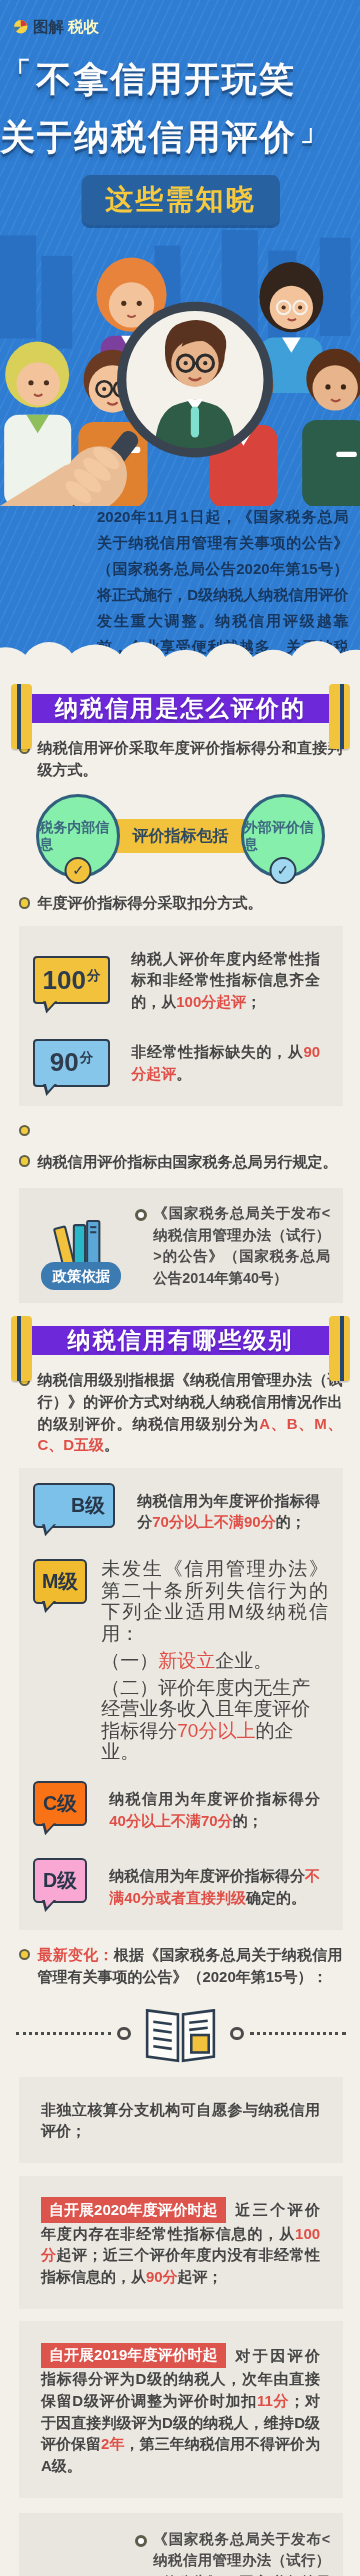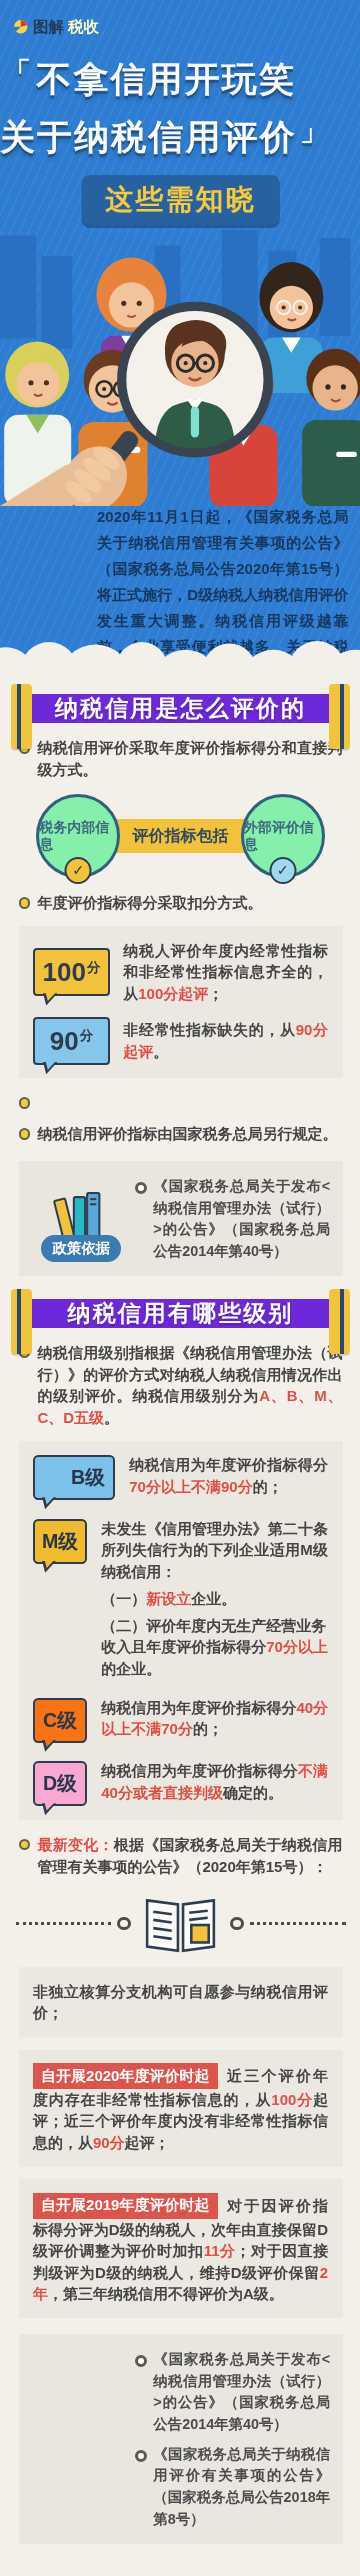--- a/index.html
+++ b/index.html
@@ -40,27 +40,27 @@
   .dbar{height:34px;margin:0 -5.2px;padding:0 17.5px;background:#f2c23c;display:flex;align-items:center;justify-content:center;font-size:16px;font-weight:900;color:#2f4a5e;z-index:1;}
   
   .graybox{background:#ebe8e1;margin:12.4px 18.5px 0;padding:13.4px 14.4px;}
   .srow{display:flex;gap:13.4px;align-items:center;justify-content:flex-end;}
   .srow + .srow{margin-top:12.4px;}
   .sbubble{position:relative;flex:none;width:73px;height:44px;border:2.6px solid #2e3c4e;border-radius:4.1px;display:flex;align-items:center;justify-content:center;color:#2e3c4e;}
   .sbubble:before{content:"";position:absolute;left:8.2px;bottom:-11.3px;width:14.4px;height:12.4px;background:#2e3c4e;clip-path:polygon(0 0,100% 0,22% 100%);}
   .sbubble:after{content:"";position:absolute;left:10.8px;bottom:-6.7px;width:9.8px;height:8.2px;background:inherit;clip-path:polygon(0 0,100% 0,22% 100%);}
   .snum{font-size:26px;font-weight:900;}
   .sunit{font-size:13.4px;font-weight:900;margin:-9.3px 0 0 1px;}
-  .stext,.ltext{margin:0;font-size:15px;font-weight:800;color:#454545;line-height:21.6px;text-align:justify;}
+  .stext,.ltext{margin:8px;font-size:15px;font-weight:800;color:#454545;line-height:21.6px;text-align:justify;}
   .lrow{display:flex;gap:14.4px;align-items:flex-start;}
   .lrow + .lrow{margin-top:17.5px;}
   .lbubble{position:relative;flex:none;width:50px;height:41px;border:2.6px solid #2e3c4e;border-radius:5.2px;display:flex;align-items:center;justify-content:center;font-size:19.6px;font-weight:900;color:#273648;margin-top:1px;}
   .lbubble:before{content:"";position:absolute;left:7.2px;bottom:-10.8px;width:14px;height:12px;background:#2e3c4e;clip-path:polygon(0 0,100% 0,22% 100%);}
   .lbubble:after{content:"";position:absolute;left:9.8px;bottom:-6.2px;width:9.3px;height:7.7px;background:inherit;clip-path:polygon(0 0,100% 0,22% 100%);}
-  .subs p{margin:5.2px 0 0;font-size:15px;font-weight:700;color:#454545;line-height:21.6px;}
+  .subs p{margin:5.2px 0 0;font-size:19px;font-weight:400;color:#454545;line-height:21.6px;}
   
   .rtag{display:inline-block;background:#dc544c;color:#fff;font-weight:800;font-size:15px;padding:2.6px 8.2px;margin:0 7.2px 0 0;line-height:20.6px;}
   
   .divider{display:flex;align-items:center;gap:6.2px;margin:15.5px 15.5px 0;}
   .dline{flex:1;border-top:3.6px dotted #4c4c4c;}
   .dring{flex:none;width:7.2px;height:7.2px;border-radius:50%;border:3.1px solid #4c4c4c;background:#f3f0e9;}
   .divicon{flex:none;margin:0 5.2px;}
   
   .policy{display:flex;background:#e9e6df;margin:15.5px 18.5px 0;padding:15.5px 12.4px 13.4px;gap:3.1px;}
   .pleft{flex:none;width:101px;display:flex;flex-direction:column;align-items:center;justify-content:flex-end;}

